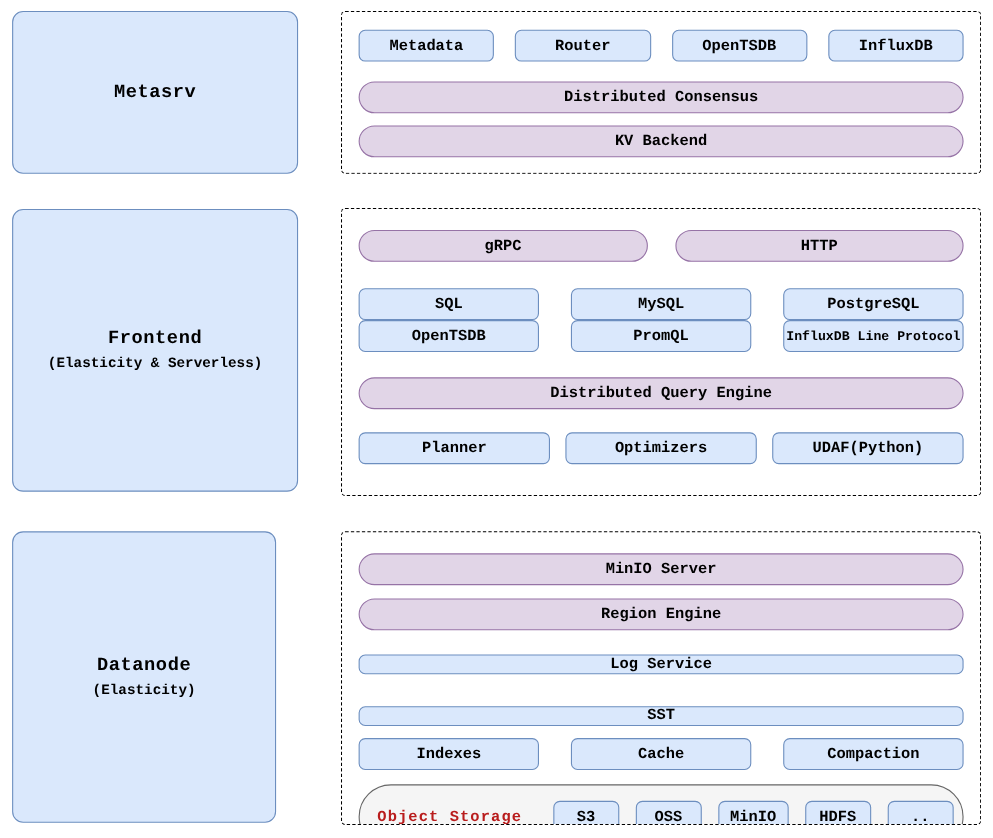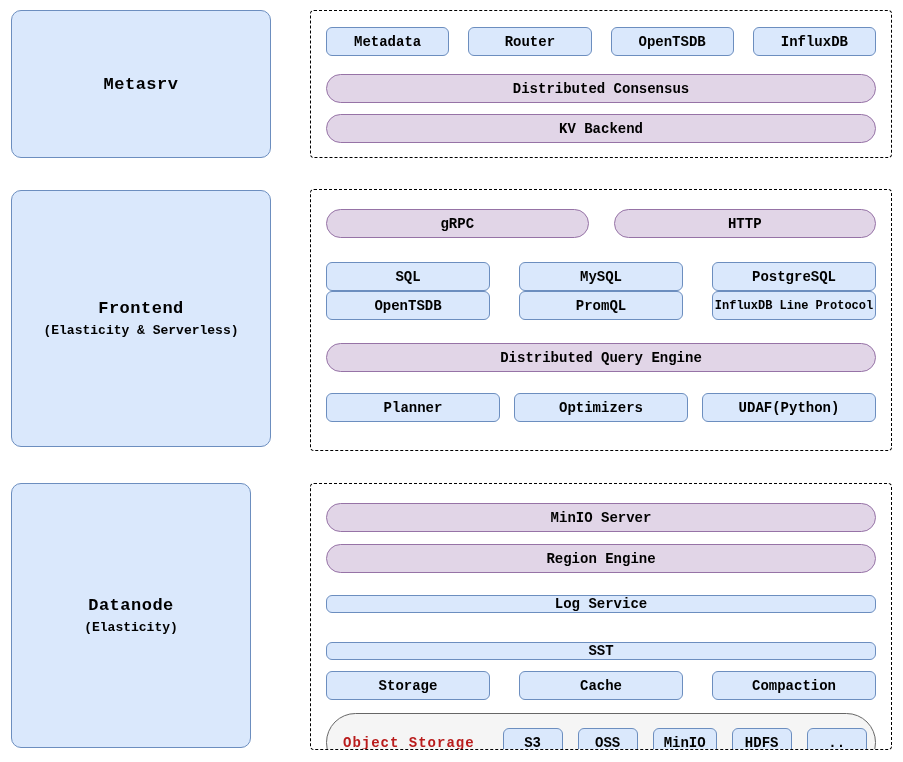--- a/index.html
+++ b/index.html
@@ -137,21 +137,21 @@
 </div>
 
 <div class="abs cluster" style="left:310px; top:483px; width:582px; height:267px;">
   <div class="pill d-pill1">MinIO Server</div>
   <div class="pill d-pill2">Region Engine</div>
   <div class="row d-row1">
     <div class="bluebox">Log Service</div>
     <div class="bluebox">SST</div>
   </div>
   <div class="row d-row2">
-    <div class="bluebox">Storage</div>
+    <div class="bluebox">Indexes</div>
     <div class="bluebox">Cache</div>
     <div class="bluebox">Compaction</div>
   </div>
   <div class="storage">
     <div class="storage-label">Object Storage</div>
     <div class="bluebox">S3</div>
     <div class="bluebox">OSS</div>
     <div class="bluebox">MinIO</div>
     <div class="bluebox">HDFS</div>
     <div class="bluebox">..</div>

